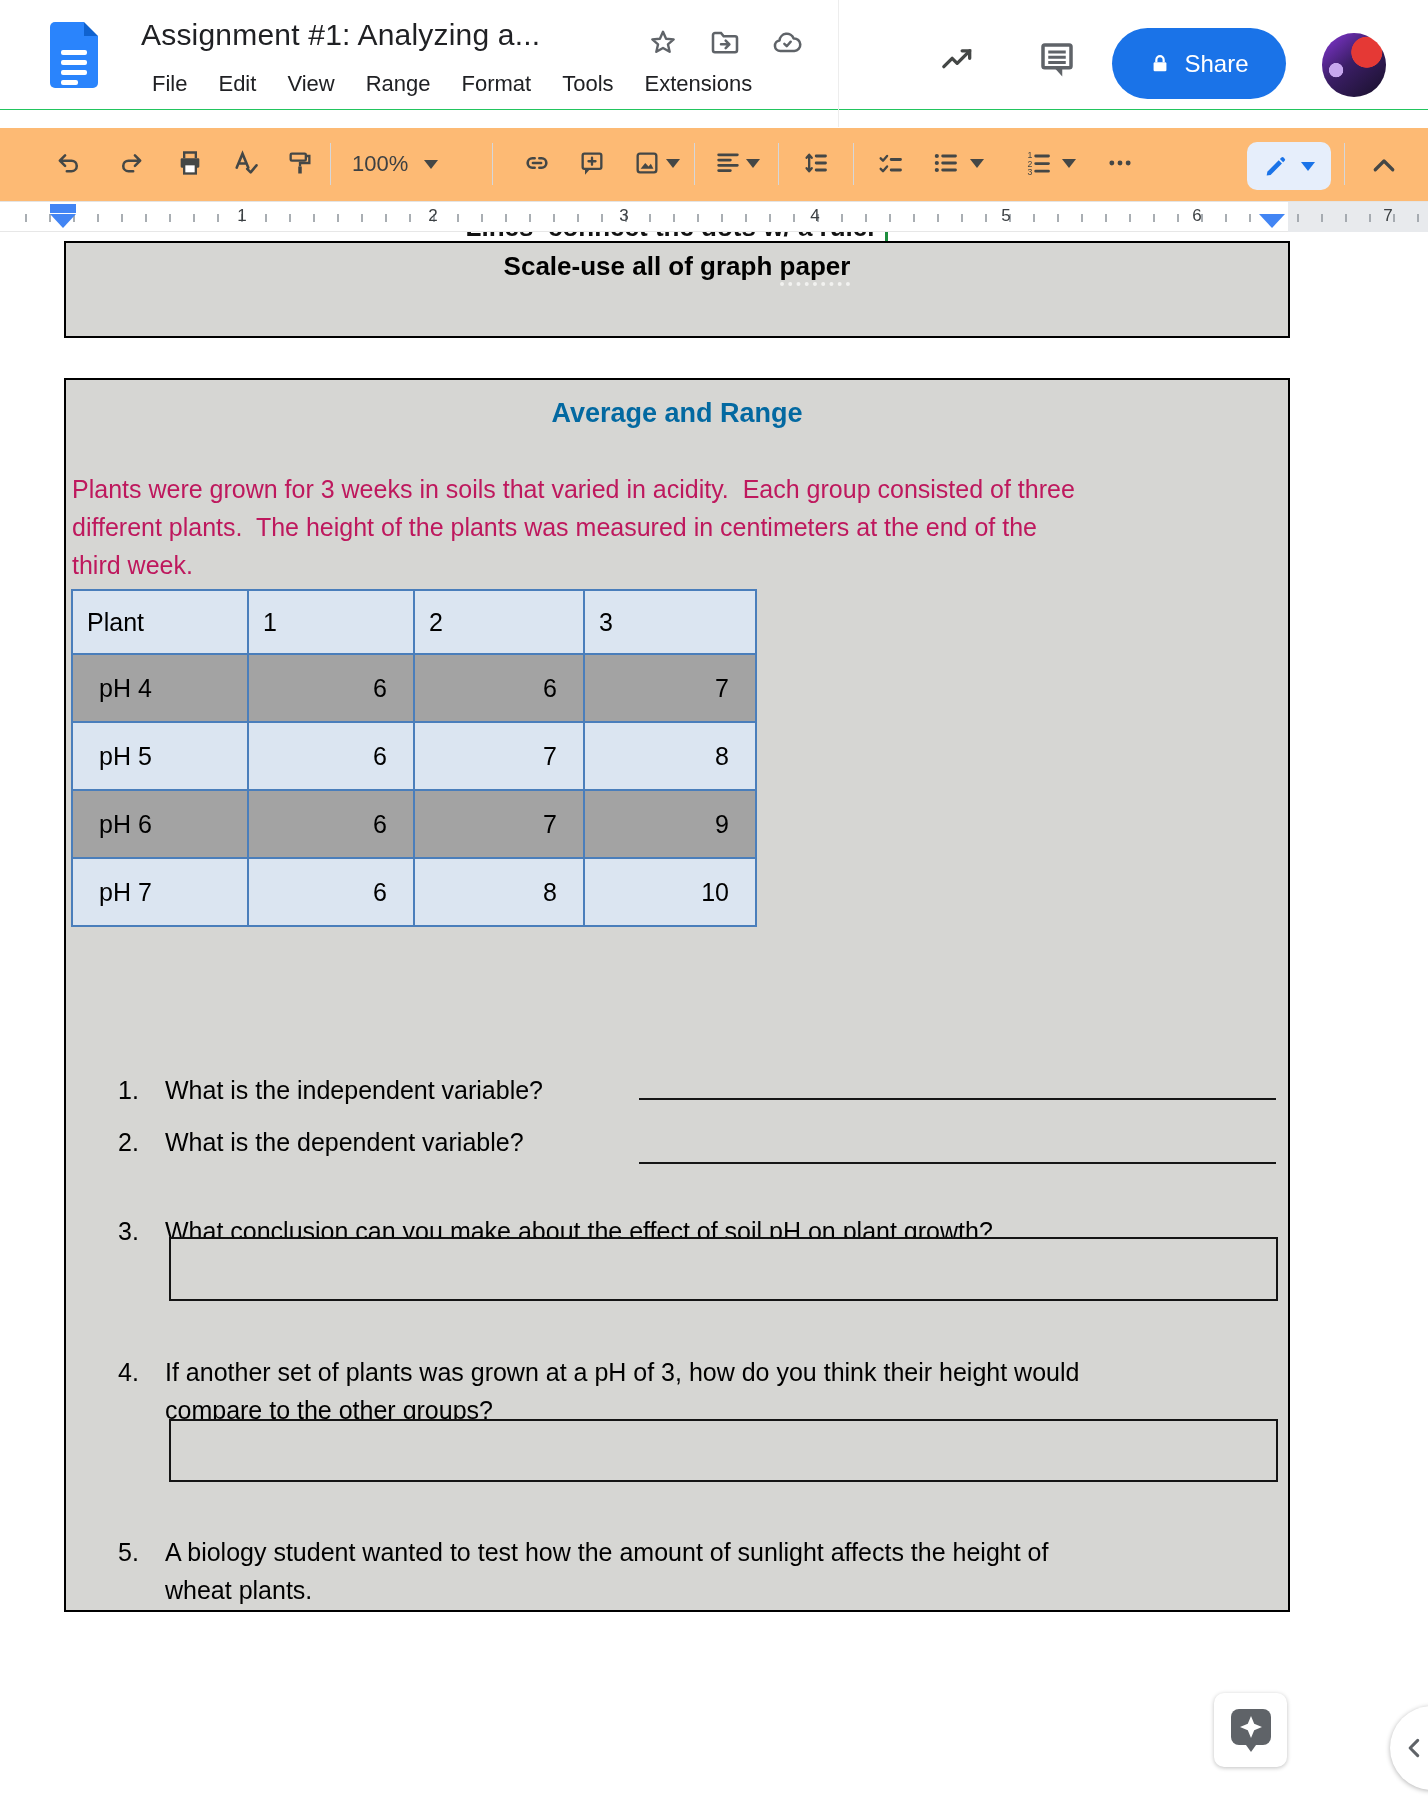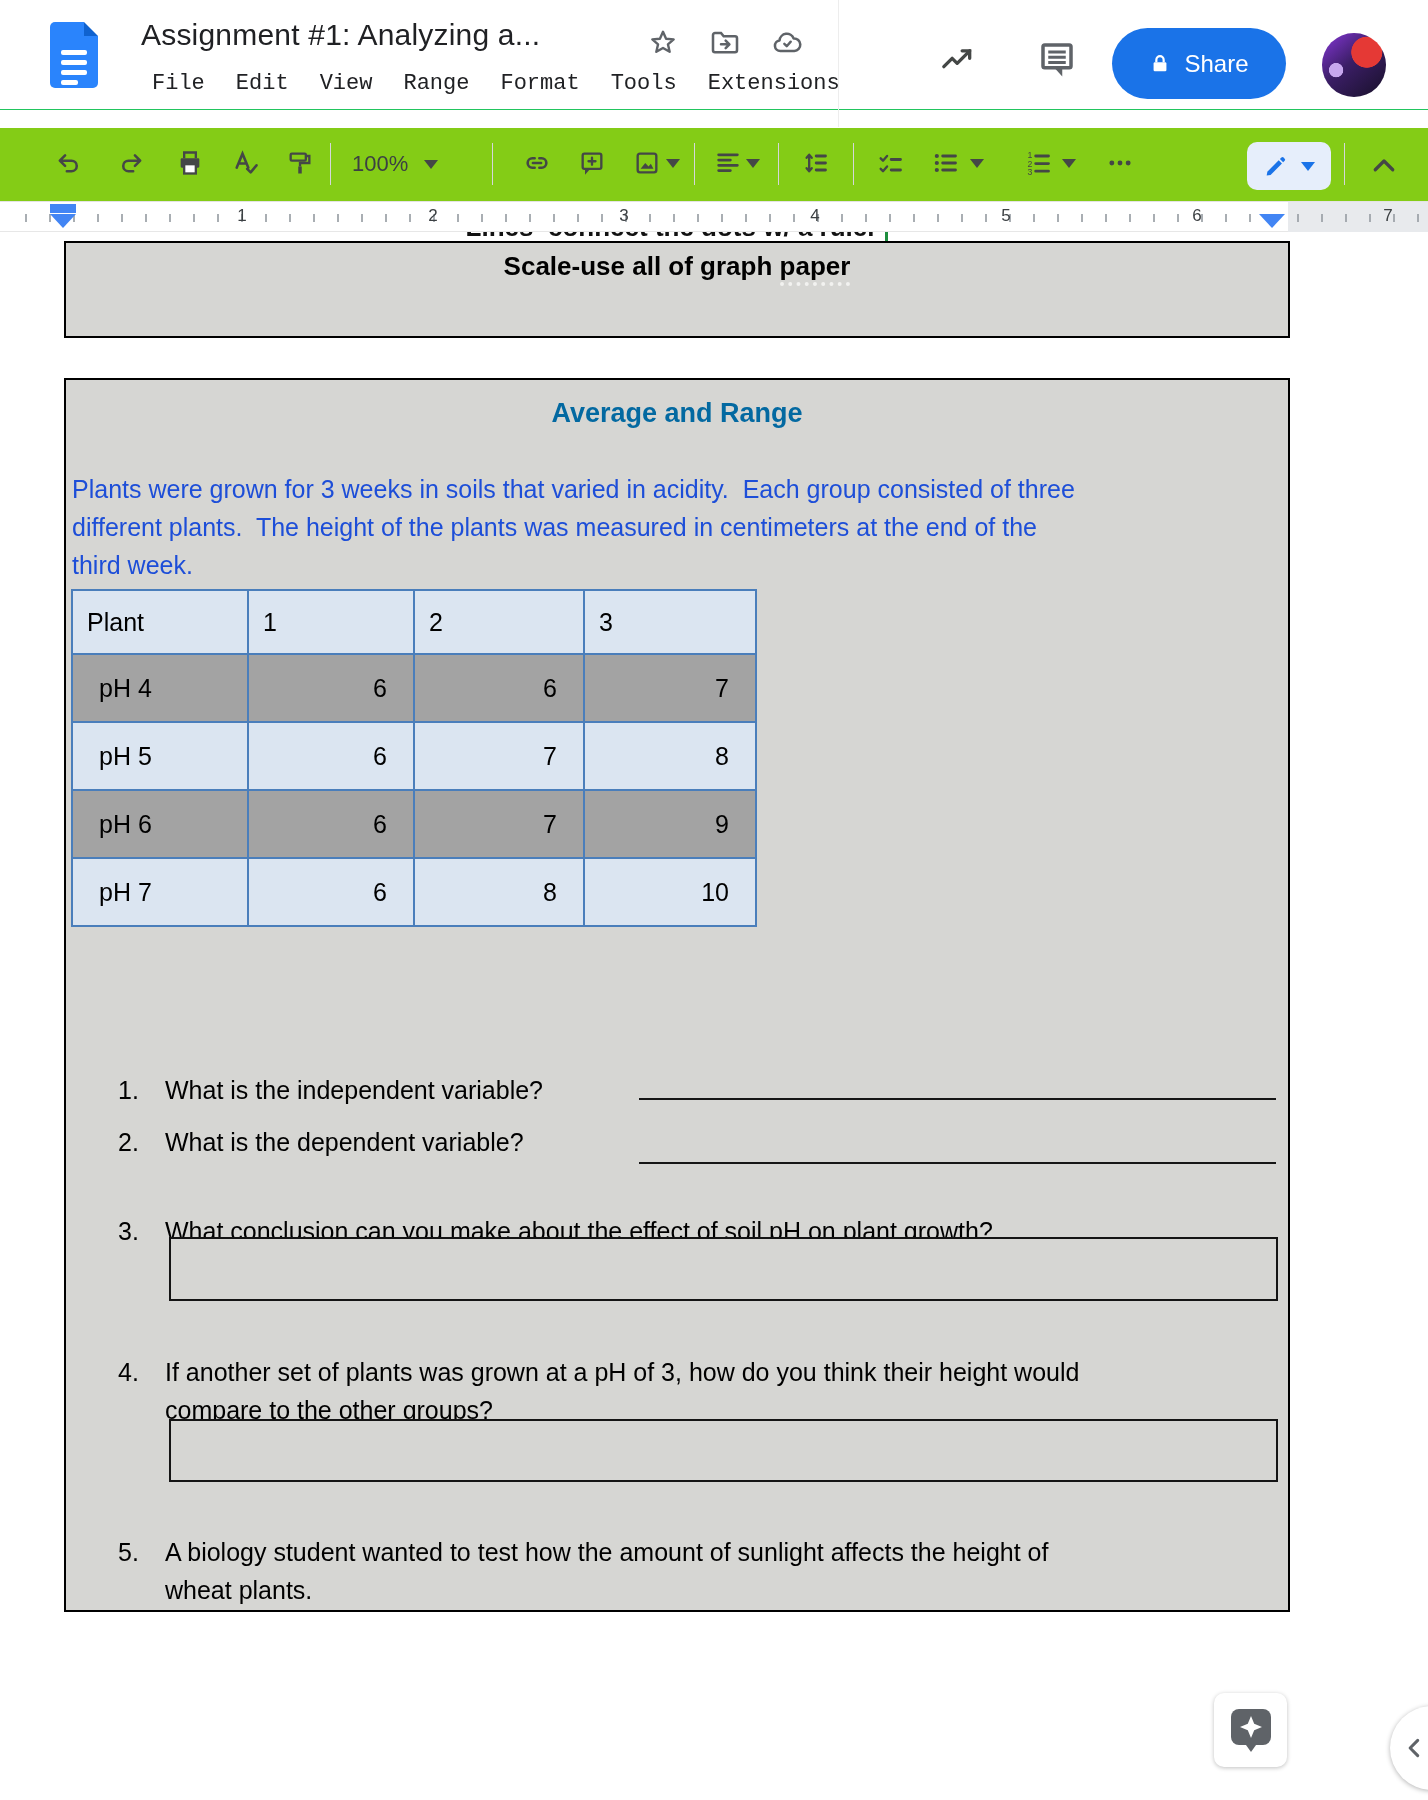--- a/index.html
+++ b/index.html
@@ -10,33 +10,33 @@
   
   #header { position:absolute; left:0; top:0; width:1428px; height:110px; background:#fff; border-bottom:1px solid #22c55e; z-index:20; }
   #header-split { position:absolute; left:838px; top:0; width:1px; height:127px; background:#ededed; }
   #docs-logo { position:absolute; left:50px; top:22px; width:48px; height:66px; background:#2a84fc; border-radius:5px; }
   #docs-logo .fold { position:absolute; right:0; top:0; width:0; height:0; border-left:14px solid #0f62cf; border-top:14px solid #fff; }
   #docs-logo .bar { position:absolute; left:11px; width:26px; height:4.5px; background:#fff; border-radius:2px; }
   .doc-title { position:absolute; left:141px; top:18px; font-size:30px; font-weight:500; color:#202124; letter-spacing:.2px; }
   .title-icons { position:absolute; top:26px; display:flex; gap:28px; }
   .hicon { width:34px; height:34px; display:flex; align-items:center; justify-content:center; }
   #menubar { position:absolute; left:141px; top:68px; display:flex; gap:9px; font-size:22px; color:#202124; }
-  #menubar .menu-item { padding:3px 11px; border-radius:6px; cursor:default;font-family:Liberation Mono, monospace; }
+  #menubar .menu-item { padding:3px 11px; border-radius:6px; cursor:default; }
   #share-btn { position:absolute; left:1112px; top:28px; width:174px; height:71px; background:#1a73e8; border-radius:36px;
     display:flex; align-items:center; justify-content:center; gap:13px; color:#fff; font-size:24px; font-weight:500; }
   #avatar { position:absolute; left:1322px; top:33px; width:64px; height:64px; border-radius:50%;
     background:
       radial-gradient(circle at 70% 30%, #e53935 0 24%, rgba(0,0,0,0) 25%),
       radial-gradient(circle at 22% 58%, #c7a7ee 0 11%, rgba(0,0,0,0) 12%),
       linear-gradient(140deg, #8637d8 0%, #3b1e66 45%, #171028 100%); }
   #trending-icon { position:absolute; left:938px; top:40px; }
   #comment-hicon { position:absolute; left:1036px; top:38px; }
 
   
-  #toolbar { position:absolute; left:0; top:128px; width:1428px; height:74px; background:#84cc16; border-bottom:1px solid #e4e4e4; z-index:20; }
+  #toolbar { position:absolute; left:0; top:128px; width:1428px; height:74px; background:#fdba74; border-bottom:1px solid #e4e4e4; z-index:20; }
   .tbtn { position:absolute; top:141px; width:44px; height:44px; margin-top:-128px; display:flex; align-items:center; justify-content:center; border-radius:6px; }
   .tdiv { position:absolute; top:15px; width:1px; height:42px; background:#d5d7da; }
   #zoom-chip { position:absolute; left:352px; top:8px; height:56px; display:flex; align-items:center; gap:16px; font-size:22px; color:#3c4043; }
   .caret { width:0; height:0; border-left:7px solid transparent; border-right:7px solid transparent; border-top:9px solid #444746; }
   .caret.blue { border-top-color:#1a73e8; }
   #mode-pill { position:absolute; left:1247px; top:14px; width:84px; height:48px; background:#e6eefb; border-radius:10px;
     display:flex; align-items:center; justify-content:center; gap:12px; }
   #collapse-btn { position:absolute; left:1360px; top:14px; width:48px; height:48px; display:flex; align-items:center; justify-content:center; }
   #mode-div { position:absolute; left:1344px; top:15px; width:1px; height:42px; background:#d5d7da; }
 
@@ -53,21 +53,21 @@
   
   #doc { position:absolute; left:0; top:0; width:1428px; height:1800px; background:#fff; z-index:1; }
   #clipped-line { position:absolute; left:64px; top:212px; width:1226px; text-align:center; font-size:26px; font-weight:bold; color:#111; white-space:nowrap; }
   #clipped-caret { display:inline-block; width:3px; height:30px; background:#1e8e3e; vertical-align:-6px; margin-left:8px; }
   .gray-box { position:absolute; left:64px; width:1226px; background:#d6d6d3; border:2px solid #000; }
   #box1 { top:241px; height:97px;text-decoration:underline; }
   #box1-title { position:absolute; left:0; top:8px; width:100%; text-align:center; font-size:26px; font-weight:bold; color:#000; }
   #box1-title .dotted { border-bottom:4px dotted #f2f2f0; padding-bottom:1px; }
   #box2 { top:378px; height:1234px; }
   #section-title { position:absolute; left:0; top:18px; width:100%; text-align:center; font-size:27px; font-weight:bold; color:#0369a1; }
-  #intro-text { position:absolute; left:6px; top:90px; width:1200px; font-size:25px; line-height:38px; color:#1d4ed8; white-space:pre-wrap; }
+  #intro-text { position:absolute; left:6px; top:90px; width:1200px; font-size:25px; line-height:38px; color:#be185d; white-space:pre-wrap; }
 
   
   #ph-table { position:absolute; left:5px; top:209px; border-collapse:collapse; font-size:25px; color:#000; }
   #ph-table td { border:2px solid #4a7ebb; }
   #ph-table .c0 { width:176px; padding-left:26px; text-align:left; }
   #ph-table .c1 { width:166px; }
   #ph-table .c2 { width:170px; }
   #ph-table .c3 { width:172px; }
   #ph-table tr.head td { height:64px; background:#dbe5f1; text-align:left; padding-left:14px; }
   #ph-table tr.data td { height:68px; text-align:right; padding-right:26px; }

